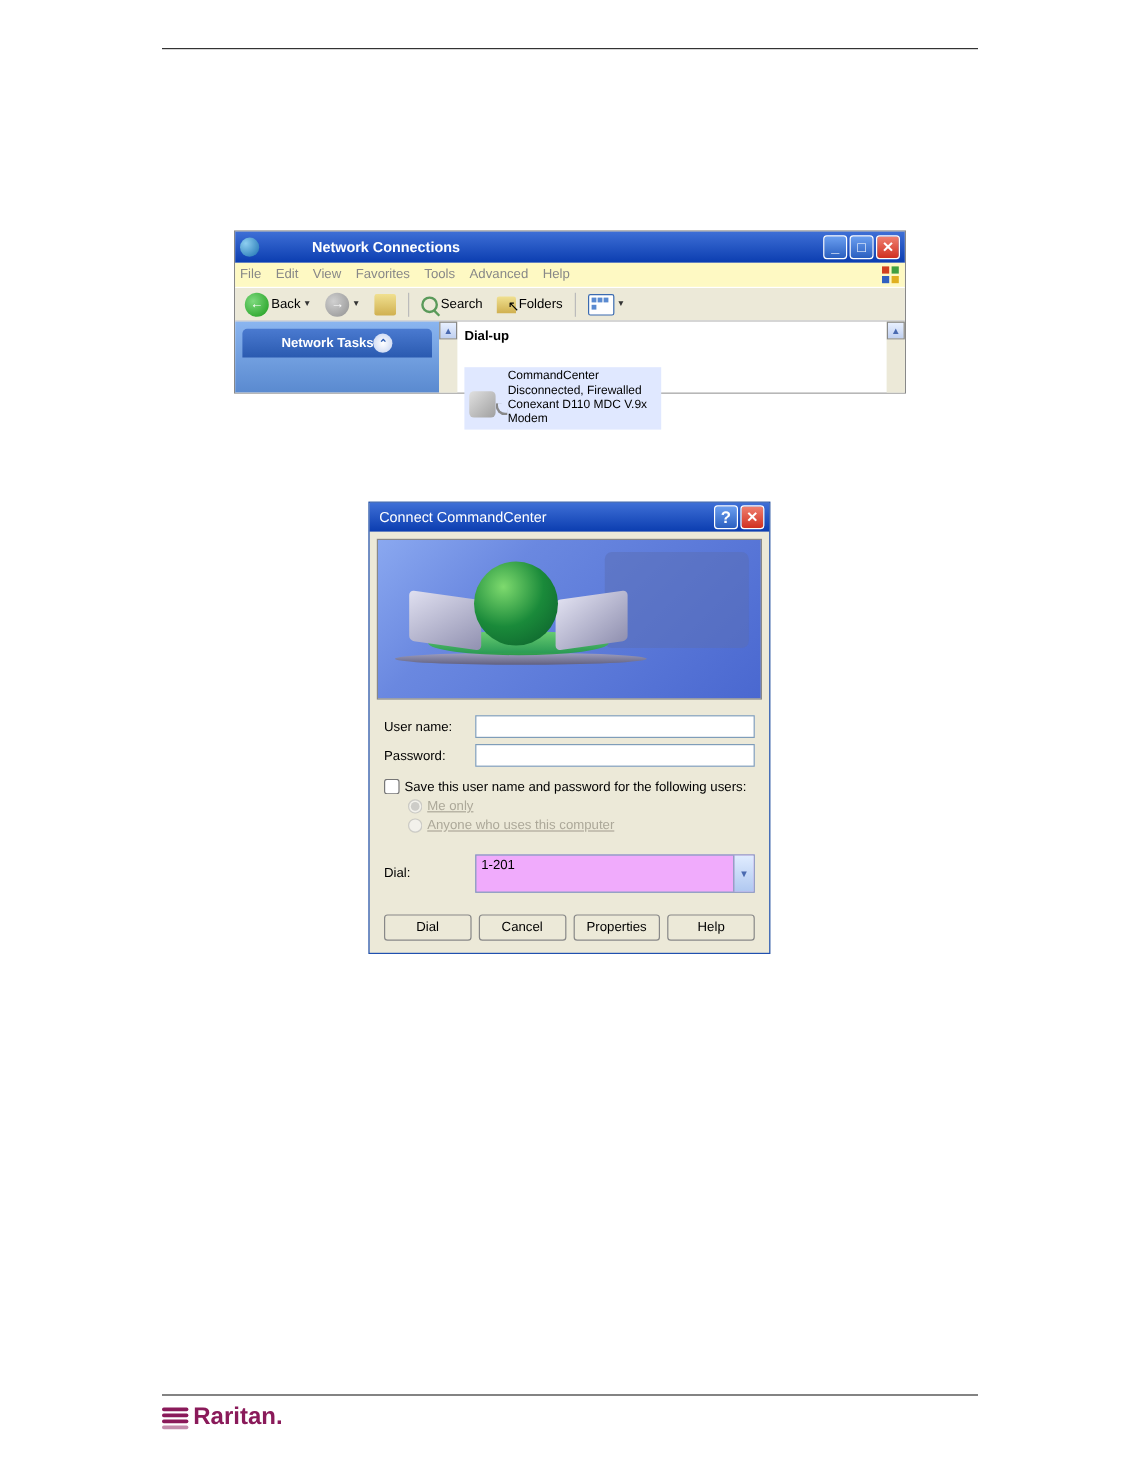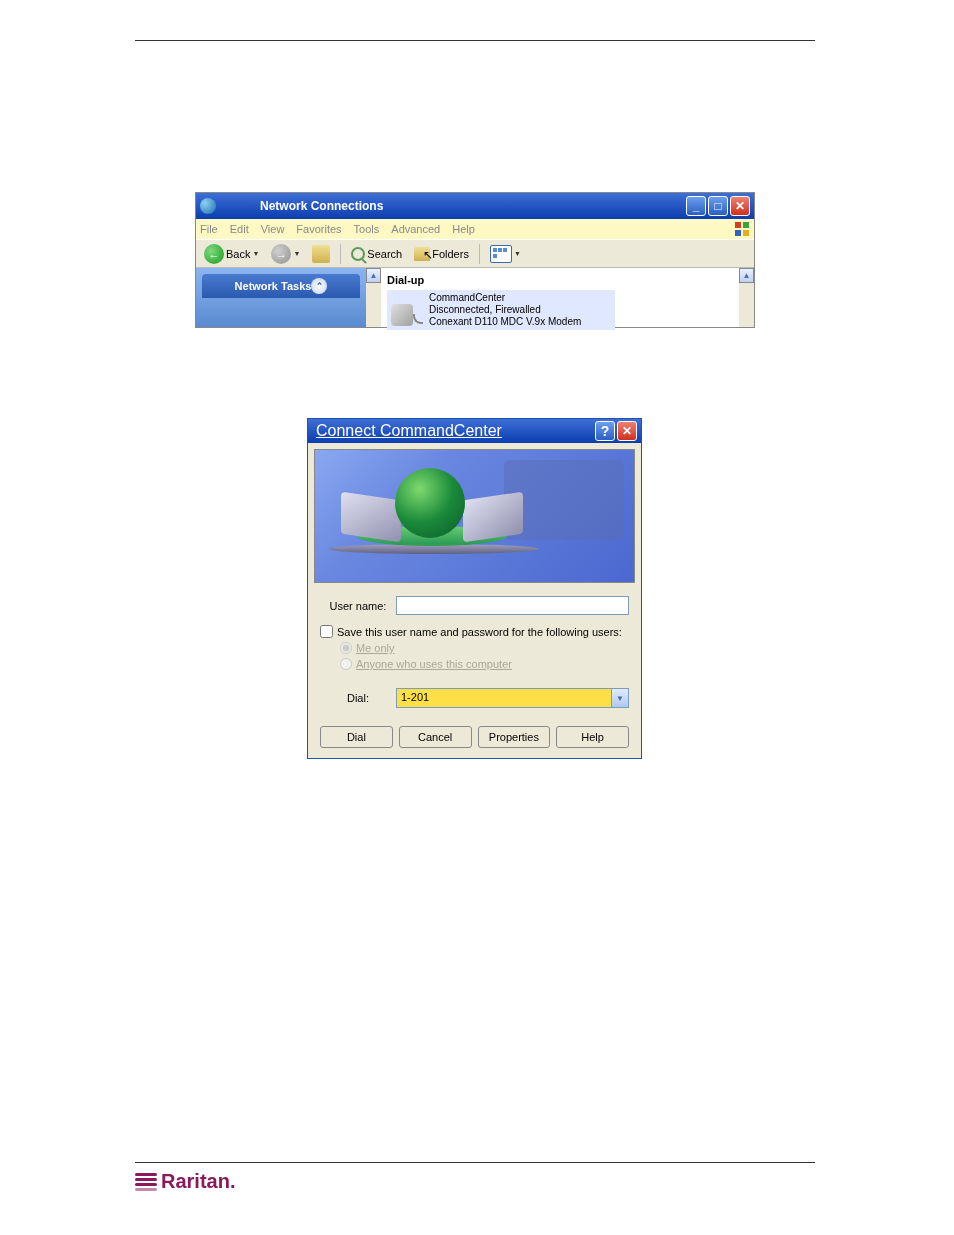--- a/index.html
+++ b/index.html
@@ -39,54 +39,54 @@
     .sidebar1 { width: 170px; background: linear-gradient(#8ab5f0, #5a8ad0); padding: 6px; }
     .taskbox { background: linear-gradient(#4a7ad0, #2a5ab0); border-radius: 4px 4px 0 0; padding: 4px 8px; color: #fff; font-weight: bold; font-size: 11px; display: flex; justify-content: center; align-items: center; }
     .taskbox .chev { width: 16px; height: 16px; background: radial-gradient(circle, #fff, #c0d0f0); border-radius: 50%; display: flex; align-items: center; justify-content: center; font-size: 9px; color: #2a5ab0; }
     .taskbody { background: #dae8ff; padding: 4px 8px; }
     .taskitem { display: flex; align-items: center; gap: 4px; color: #2a5ac0; font-size: 10px; padding: 2px 0; }
     .ti-icon { width: 14px; height: 14px; border-radius: 2px; }
     .ti1 { background: linear-gradient(135deg, #f0c060, #d09030); }
     .ti2 { background: linear-gradient(135deg, #f06060, #c03030); border-radius: 50%; }
     .content1 { flex: 1; padding: 4px 6px; }
     .heading1 { font-weight: bold; font-size: 11px; padding: 2px 0; }
-    .conn-item { background: #e0e8ff; padding: 2px 4px; display: flex; align-items: center; gap: 6px; width: 228px; margin-top: 2px; }
+    .conn-item { background: #e0e8ff; padding: 2px 4px; display: flex; align-items: center; gap: 6px; width: 164px; margin-top: 18px; }
     .conn-icon { width: 32px; height: 32px; position: relative; }
     .phone { width: 22px; height: 22px; background: linear-gradient(135deg, #e0e0e0, #a0a0a0); border-radius: 4px; position: absolute; bottom: 0; left: 0; }
     .cable { width: 10px; height: 10px; border: 2px solid #888; border-radius: 0 0 0 8px; border-top: none; border-right: none; position: absolute; bottom: 2px; left: 22px; }
     .conn-text { font-size: 10px; line-height: 1.2; }
     .cursor1 { position: absolute; top: 248px; left: 423px; font-size: 12px; color: #000; pointer-events: none; }
     
     .img2 { position: absolute; top: 418px; left: 307px; width: 335px; border: 1px solid #2050b0; background: #ece9d8; font-size: 11px; }
     .titlebar2 { background: linear-gradient(#3e6fd6, #0b3db0); height: 24px; display: flex; align-items: center; padding: 0 4px; color: #fff; }
-    .titlebar2 .title { flex: 1; font-size: 16px; padding-left: 4px; text-decoration: underline; }
+    .titlebar2 .title { flex: 1; font-size: 12px; padding-left: 4px; }
     .winbtn2 { width: 20px; height: 20px; border: 1px solid #fff; border-radius: 3px; display: flex; align-items: center; justify-content: center; font-weight: bold; color: #fff; margin-left: 2px; }
     .help2 { background: linear-gradient(#6b9ff0, #2a5fc0); font-size: 14px; }
     .cls2 { background: linear-gradient(#f08070, #d03020); font-size: 12px; }
     .banner2 { height: 134px; background: linear-gradient(135deg, #8aa8f0 0%, #6a88e0 30%, #4a68d0 100%); margin: 6px; border: 1px solid #888; position: relative; overflow: hidden; }
     .globe { width: 70px; height: 70px; background: radial-gradient(circle at 35% 30%, #7eda6e, #1a8a3a 50%, #0a5a2a); border-radius: 50%; position: absolute; top: 18px; left: 80px; }
     .laptop { width: 60px; height: 42px; background: linear-gradient(145deg, #e0e0f0, #9090b0); position: absolute; border-radius: 4px; }
     .lap-l { top: 46px; left: 26px; transform: skewY(8deg); }
     .lap-r { top: 46px; left: 148px; transform: skewY(-8deg); }
     .lap-bg { width: 120px; height: 80px; background: rgba(90,110,180,0.5); position: absolute; top: 10px; right: 10px; border-radius: 6px; }
     .base { width: 210px; height: 10px; background: linear-gradient(#a0a0c0, #606080); border-radius: 50%; position: absolute; top: 94px; left: 14px; }
     .ribbon { width: 150px; height: 20px; background: linear-gradient(#6ada5e, #1a9a3a); border-radius: 50%; position: absolute; top: 76px; left: 42px; opacity: 0.85; }
     
     .form2 { padding: 2px 12px 10px 12px; }
     .row2 { display: flex; align-items: center; margin: 5px 0; }
-    .lbl2 { width: 76px; font-size: 11px; text-align: center; }
+    .lbl2 { width: 76px; font-size: 11px; }
     .inp2 { flex: 1; height: 19px; border: 1px solid #7f9db9; background: #fff; padding: 0 3px; font-size: 11px; }
     .chkrow { display: flex; align-items: center; gap: 4px; margin-top: 10px; }
     .chk2 { width: 13px; height: 13px; }
     .chktxt { font-size: 11px; }
     .radiorow { display: flex; align-items: center; gap: 4px; margin: 4px 0 0 20px; color: #aca899; }
     .rad2 { width: 12px; height: 12px; }
     .radiorow label { font-size: 11px; text-decoration: underline; }
     .dialrow { display: flex; align-items: center; margin-top: 18px; }
-    .combo { flex: 1; height: 20px; border: 1px solid #7f9db9; background: #fde047; display: flex; }
+    .combo { flex: 1; height: 32px; border: 1px solid #7f9db9; background: #f0abfc; display: flex; }
     .combo-t { flex: 1; padding: 2px 4px; font-size: 11px; }
     .combo-b { width: 17px; background: linear-gradient(#e0ecff, #b0c8f0); border-left: 1px solid #7f9db9; display: flex; align-items: center; justify-content: center; font-size: 8px; color: #4a6ab0; }
     .btnrow2 { display: flex; gap: 6px; margin-top: 18px; }
     .btn2 { flex: 1; height: 22px; background: #ece9d8; border: 1px solid #888; border-radius: 3px; font-size: 11px; display: flex; align-items: center; justify-content: center; }
     
     .logo { position: absolute; top: 1170px; left: 135px; display: flex; align-items: center; gap: 4px; color: #8a1a5a; font-weight: bold; font-size: 20px; font-family: Arial; }
     .logo-ic { width: 22px; height: 18px; position: relative; }
     .wave { position: absolute; width: 22px; height: 3px; background: #8a1a5a; border-radius: 2px; }
     .w1 { top: 0; } .w2 { top: 5px; } .w3 { top: 10px; } .w4 { top: 15px; opacity: 0.5; }
   </style>
@@ -198,20 +198,24 @@
     <div class="ribbon"></div>
     <div class="laptop lap-l"></div>
     <div class="laptop lap-r"></div>
     <div class="globe"></div>
   </div>
   <div class="form2">
     <div class="row2">
       <div class="lbl2">User name:</div>
       <input class="inp2" style="">
     </div>
+    <div class="row2">
+      <div class="lbl2">Password:</div>
+      <input class="inp2" type="password" style="">
+    </div>
     <div class="chkrow">
       <input type="checkbox" class="chk2" style="">
       <span class="chktxt">Save this user name and password for the following users:</span>
     </div>
     <div class="radiorow">
       <input type="radio" class="rad2" disabled="" checked="" style="">
       <label>Me only</label>
     </div>
     <div class="radiorow">
       <input type="radio" class="rad2" disabled="" style="">

